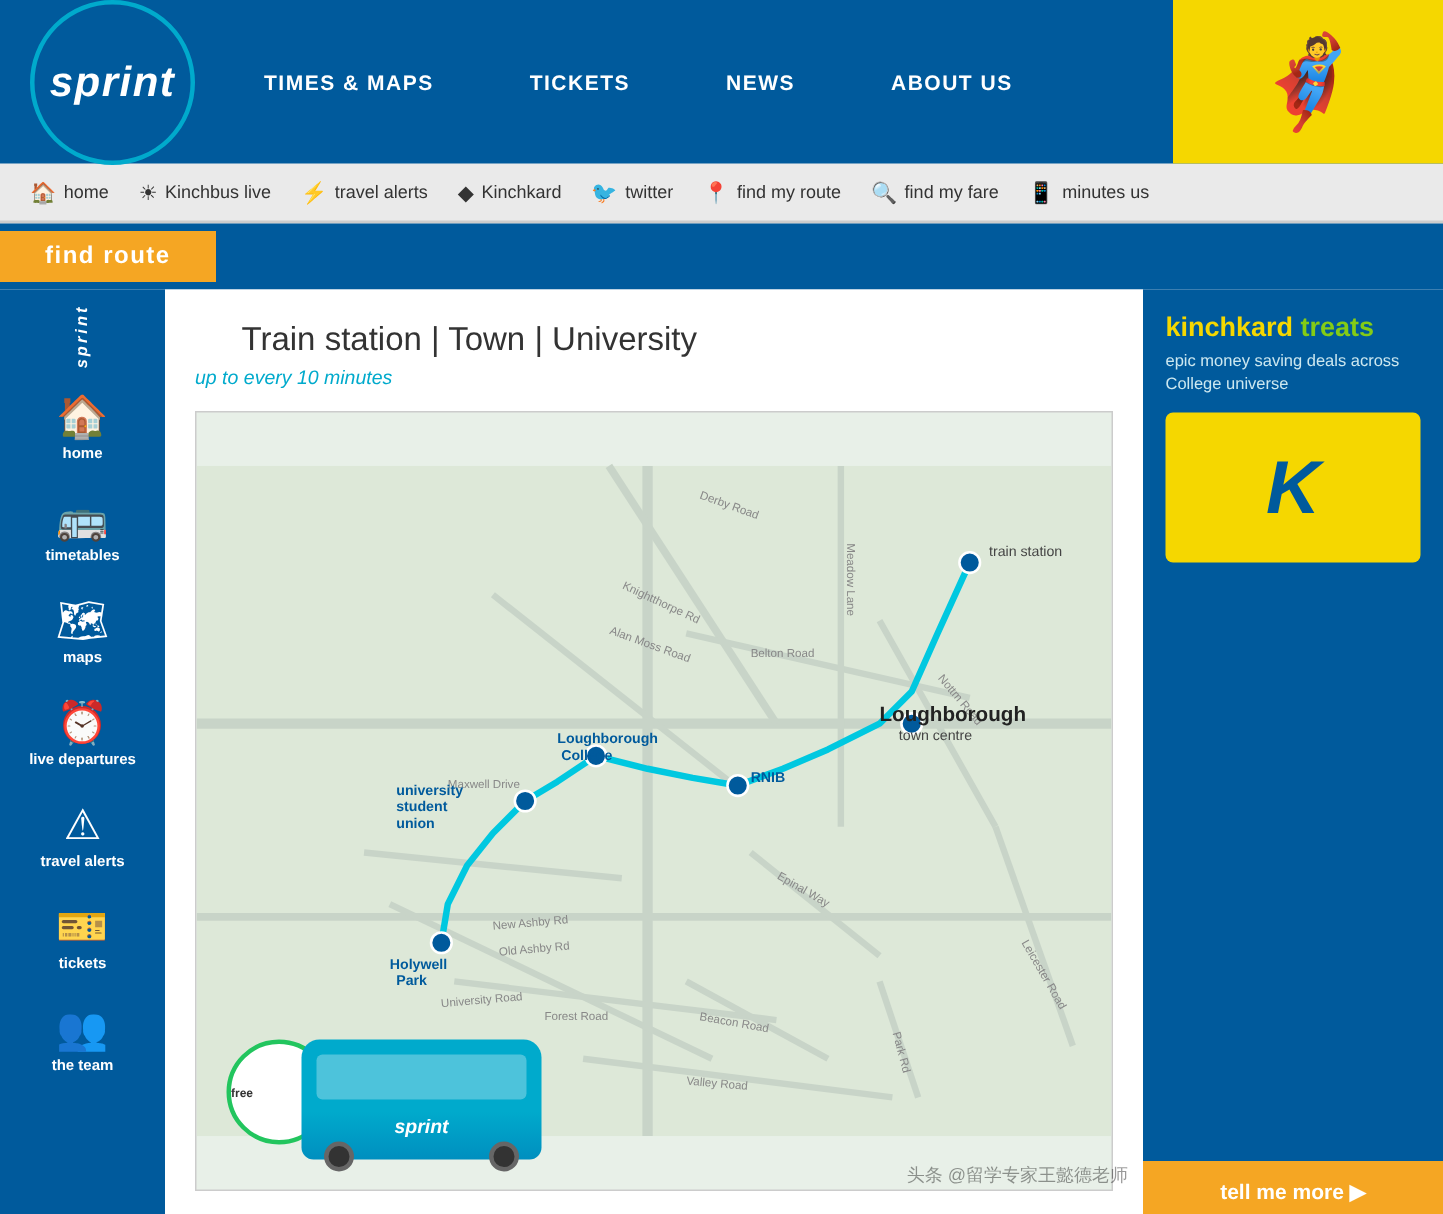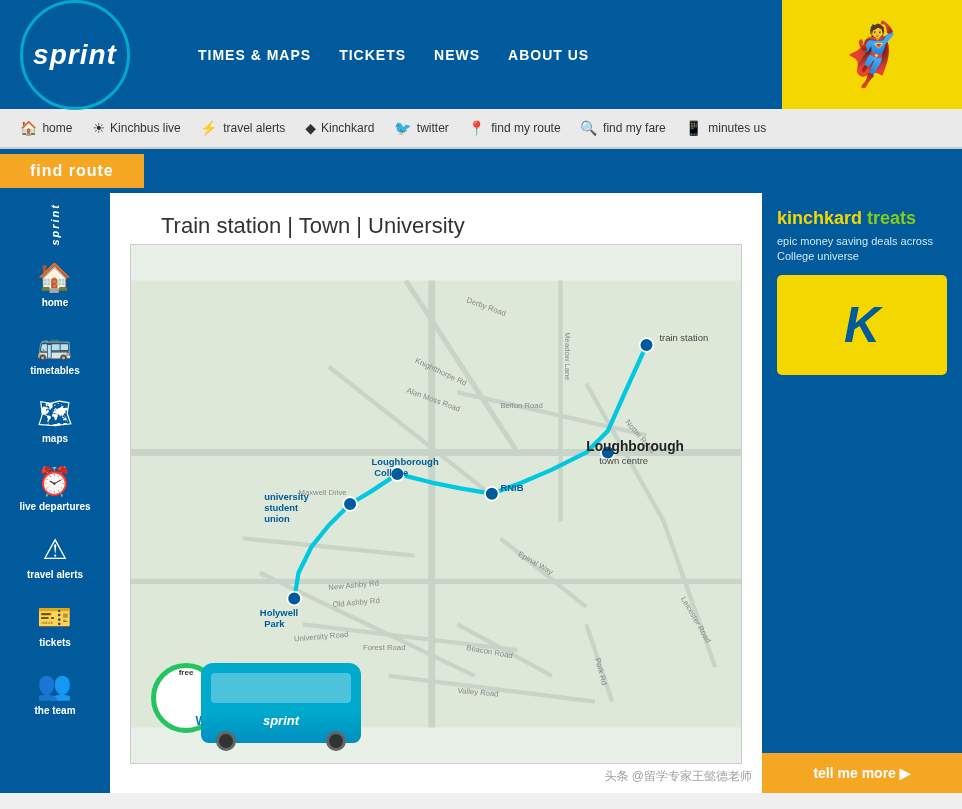--- a/index.html
+++ b/index.html
@@ -27,22 +27,22 @@
     }
     .logo-text {
       color: #fff;
       font-size: 28px;
       font-style: italic;
       font-weight: bold;
       letter-spacing: 1px;
     }
     .nav-main {
       display: flex;
-      gap: 28px;
-      margin-left: 68px;
+      gap: 64px;
+      margin-left: 46px;
       flex: 1;
     }
     .nav-main a {
       color: #fff;
       text-decoration: none;
       font-size: 14px;
       font-weight: bold;
       letter-spacing: 1px;
     }
     .header-right {
@@ -200,23 +200,22 @@
       height: 120px;
     }
     .wifi-badge {
       position: absolute;
       left: 0;
       bottom: 10px;
       width: 70px;
       height: 70px;
       background: #fff;
       border-radius: 50%;
-      border: 5px solid #22c55e;
-      display: flex;
-      flex-direction: column;
+      border: 3px solid #22c55e;
+      display: flex;
       align-items: center;
       justify-content: space-between;
       font-size: 9px;
       font-weight: bold;
       color: #333;
     }
     .bus-shape {
       position: absolute;
       left: 50px;
       bottom: 0;
@@ -295,21 +294,21 @@
       cursor: pointer;
       display: flex;
       align-items: center;
       justify-content: center;
       gap: 8px;
     }
 
     
     .watermark {
       position: absolute;
-      bottom: 8px;
+      bottom: 22px;
       right: 10px;
       color: rgba(0,0,0,0.4);
       font-size: 12px;
     }
   </style>
 </head>
 <body>
 
 <div class="header">
   <div class="logo-circle">
@@ -394,20 +393,21 @@
       <span class="si-label">tickets</span>
     </div>
     <div class="sidebar-item">
       <span class="si-icon">👥</span>
       <span class="si-label">the team</span>
     </div>
   </div>
 
   <div class="content-area">
     <h1 class="route-title">Train station | Town | University</h1>
+    <p class="route-subtitle">up to every 10 minutes</p>
 
     <div class="map-container">
       <svg class="map-svg" viewBox="0 0 710 520" xmlns="http://www.w3.org/2000/svg">
 
         <rect width="710" height="520" fill="#dde8d8"></rect>
 
         <line x1="0" y1="200" x2="710" y2="200" stroke="#c8d4c8" stroke-width="8"></line>
         <line x1="350" y1="0" x2="350" y2="520" stroke="#c8d4c8" stroke-width="8"></line>
         <line x1="0" y1="350" x2="710" y2="350" stroke="#c8d4c8" stroke-width="6"></line>
 

